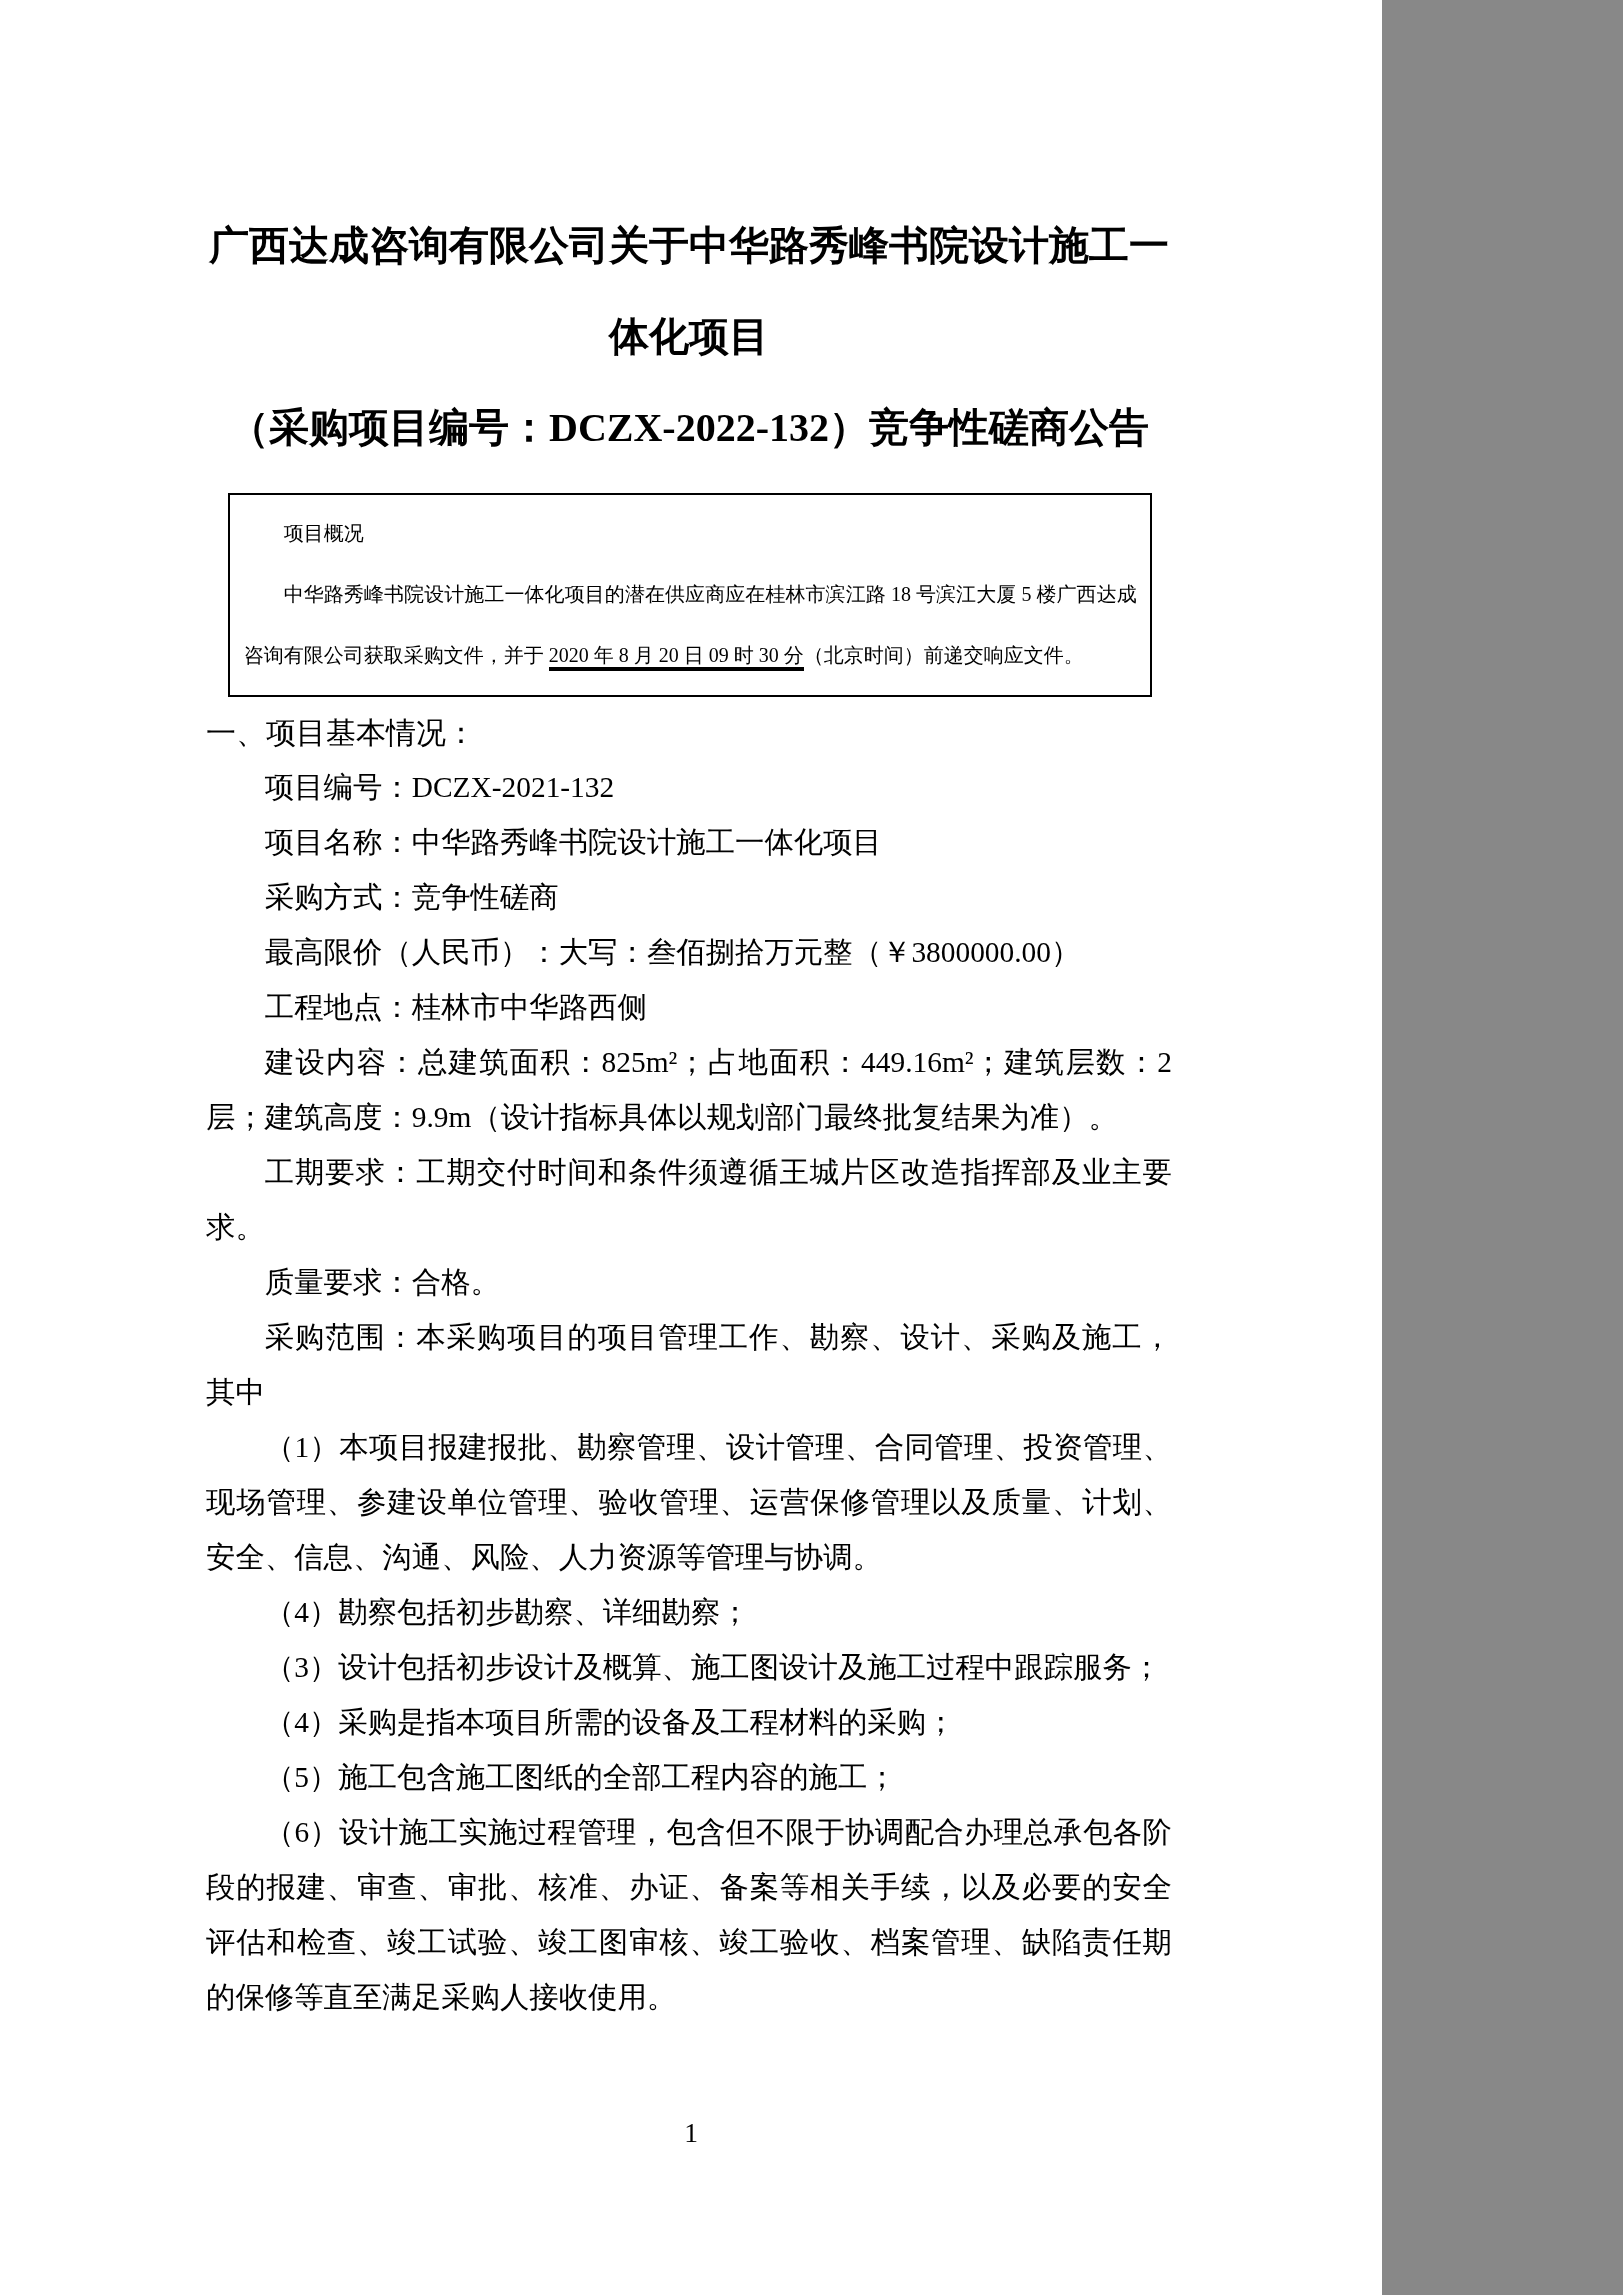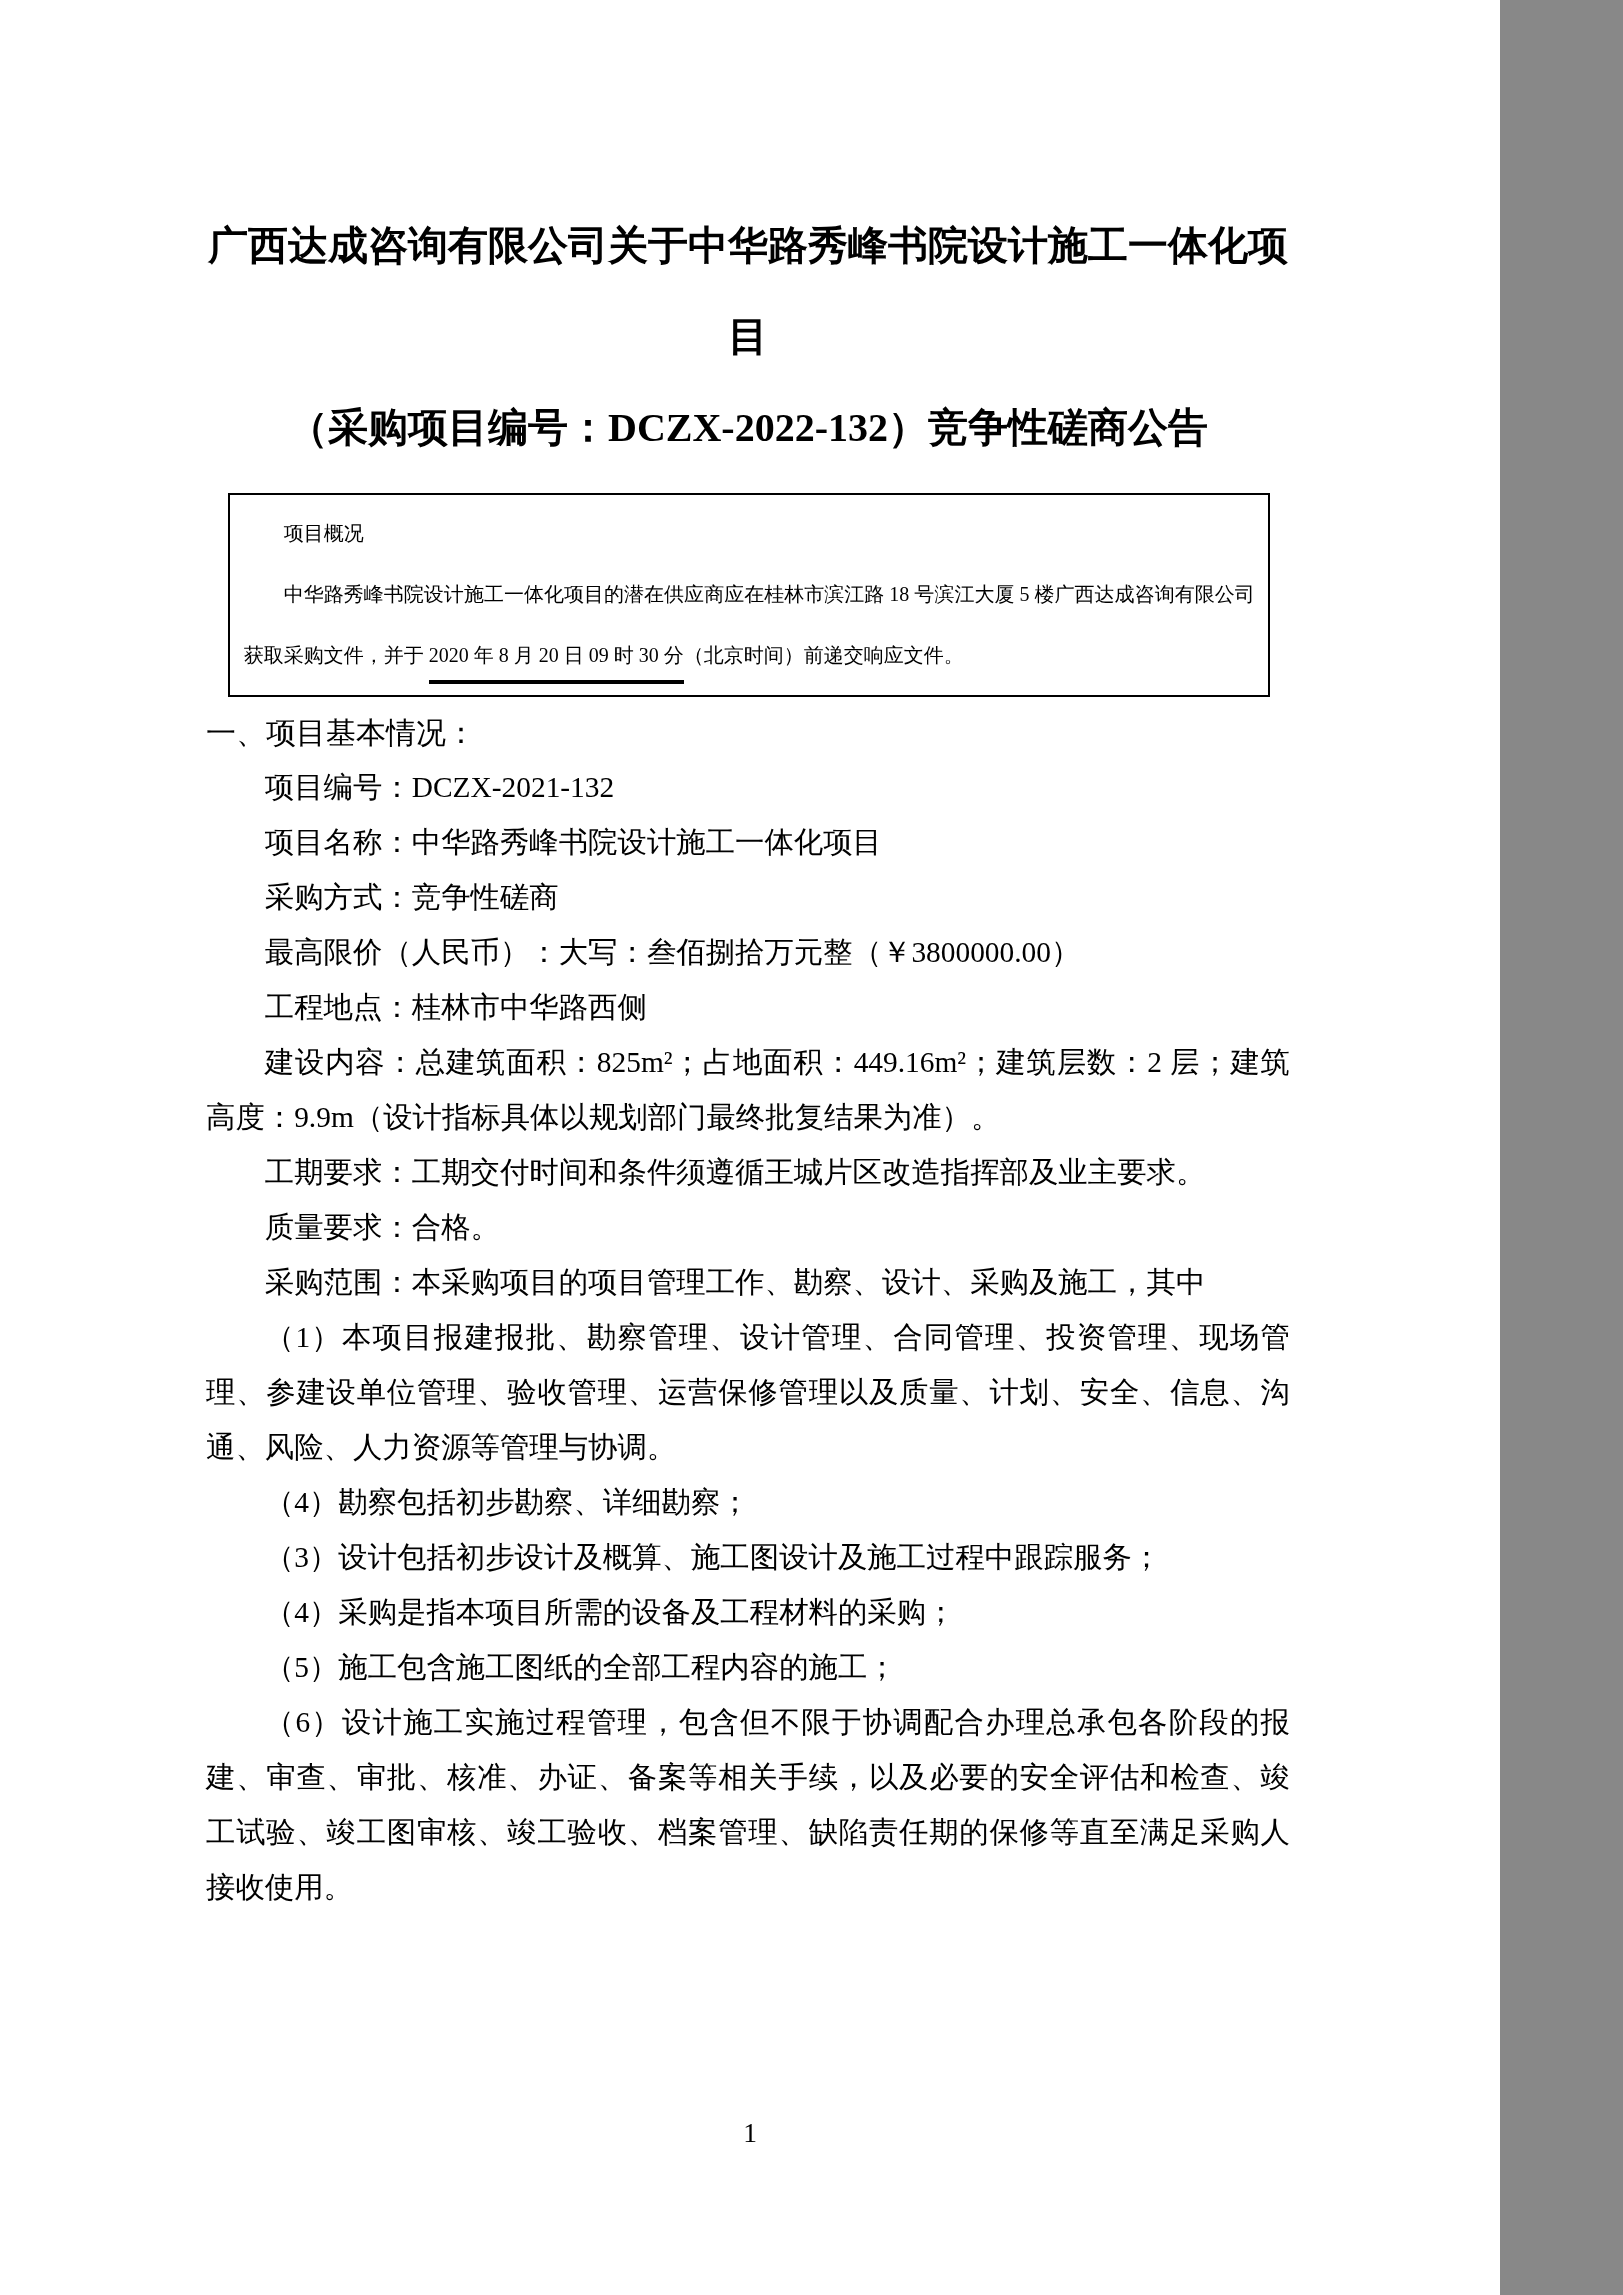--- a/index.html
+++ b/index.html
@@ -1,18 +1,18 @@
 <!DOCTYPE html>
 <html style="font-size:7.9px"><head>
 <meta charset="utf-8">
 <style>
   html, body { margin: 0; padding: 0; background: #888; }
   .page {
     position: relative;
-    width: 1500px;
+    width: 1382px;
     height: 2295px;
     background: #ffffff;
     color: #000000;
     font-family: "Liberation Serif", "DejaVu Serif", "DejaVu Sans", serif;
     overflow: hidden;
   }
   .content {
     padding: 0 210px 0 206px;
   }
   .doc-title {
@@ -47,21 +47,21 @@
     margin-top: 7.9px;
     text-indent: 0;
     font-weight: normal;
     font-family: "Liberation Sans", "DejaVu Sans", sans-serif;
     font-size: 30px;
     text-align: left;
   }
   .bold { font-weight: normal; }
   .u {
     border-bottom: 4.4px solid #000000;
-    padding-bottom: 14px;
+    padding-bottom: 1px;
   }
   .page-number {
     position: absolute;
     top: 2116px;
     left: 0;
     width: 100%;
     text-align: center;
     font-size: 27.5px;
     line-height: 34px;
   }

